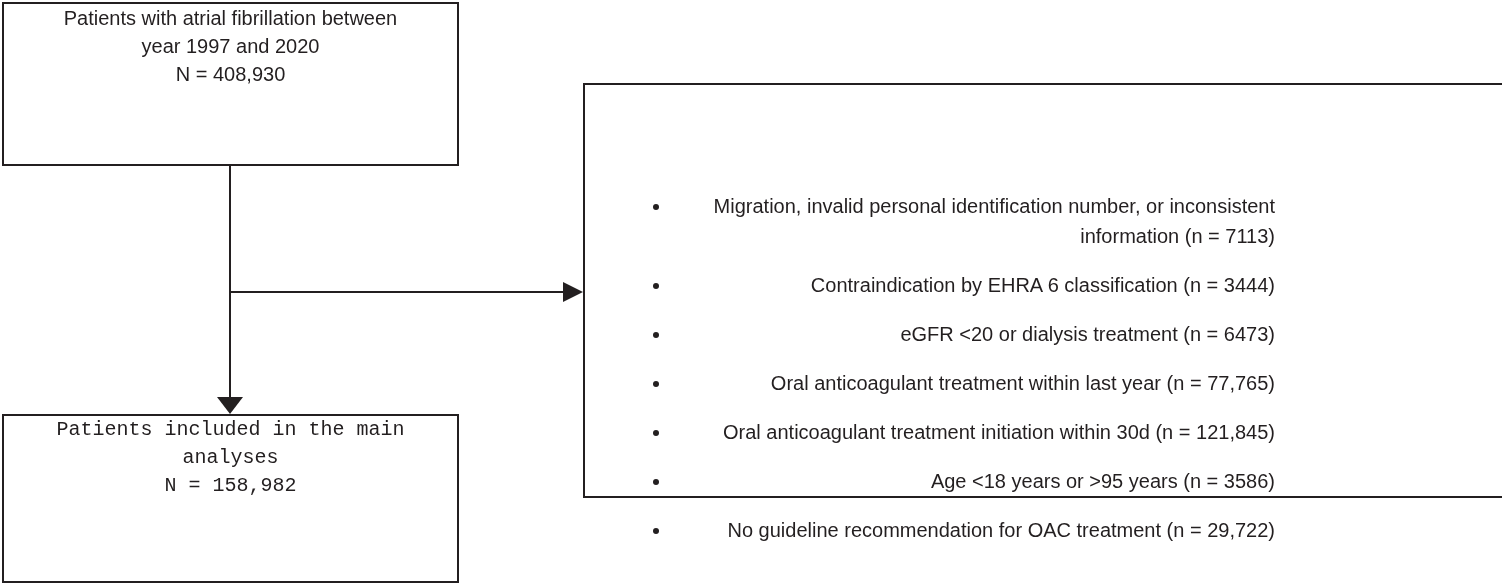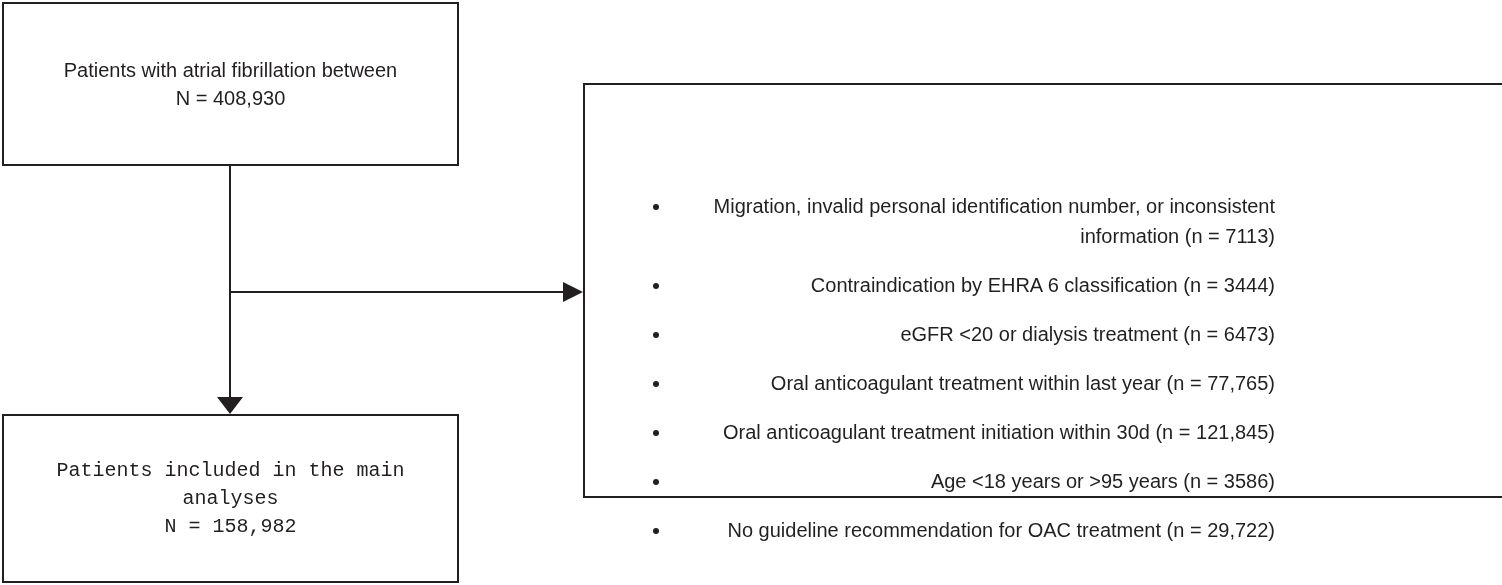--- a/index.html
+++ b/index.html
@@ -27,21 +27,21 @@
   .connectors line { stroke: var(--line-color); stroke-width: 2; }
   .connectors polygon { fill: var(--line-color); }
   .box {
     position: absolute;
     border: 2px solid var(--line-color);
     background: var(--bg-color);
   }
   .box-centered {
     display: flex;
     flex-direction: column;
-    justify-content: center;
+    justify-content: flex-start;
     text-align: center;
     font-size: 20px;
     line-height: 28px;
   }
   .box-initial  { left: 2px;  top: 2px;   width: 457px; height: 164px; }
   .box-included { left: 2px;  top: 414px; width: 457px; height: 169px; font-family: Liberation Mono, monospace; }
   .box-exclusions {
     left: 583px; top: 83px;
     width: 1068px; height: 415px;
     padding: 50px 30px 0 30px;
@@ -67,20 +67,21 @@
 
   <svg class="connectors" viewBox="0 0 1502 585" xmlns="http://www.w3.org/2000/svg">
     <line x1="230" y1="166" x2="230" y2="399"></line>
     <polygon points="230,414 217,397 243,397"></polygon>
     <line x1="230" y1="292" x2="567" y2="292"></line>
     <polygon points="583,292 563,282 563,302"></polygon>
   </svg>
 
   <div class="box box-centered box-initial">
     <div>Patients with atrial fibrillation between</div>
+    <div>year 1997 and 2020</div>
     <div>N = 408,930</div>
   </div>
 
   <div class="box box-centered box-included">
     <div>Patients included in the main analyses</div>
     <div>N = 158,982</div>
   </div>
 
   <div class="box box-exclusions">
     <div class="exclusions-title">

